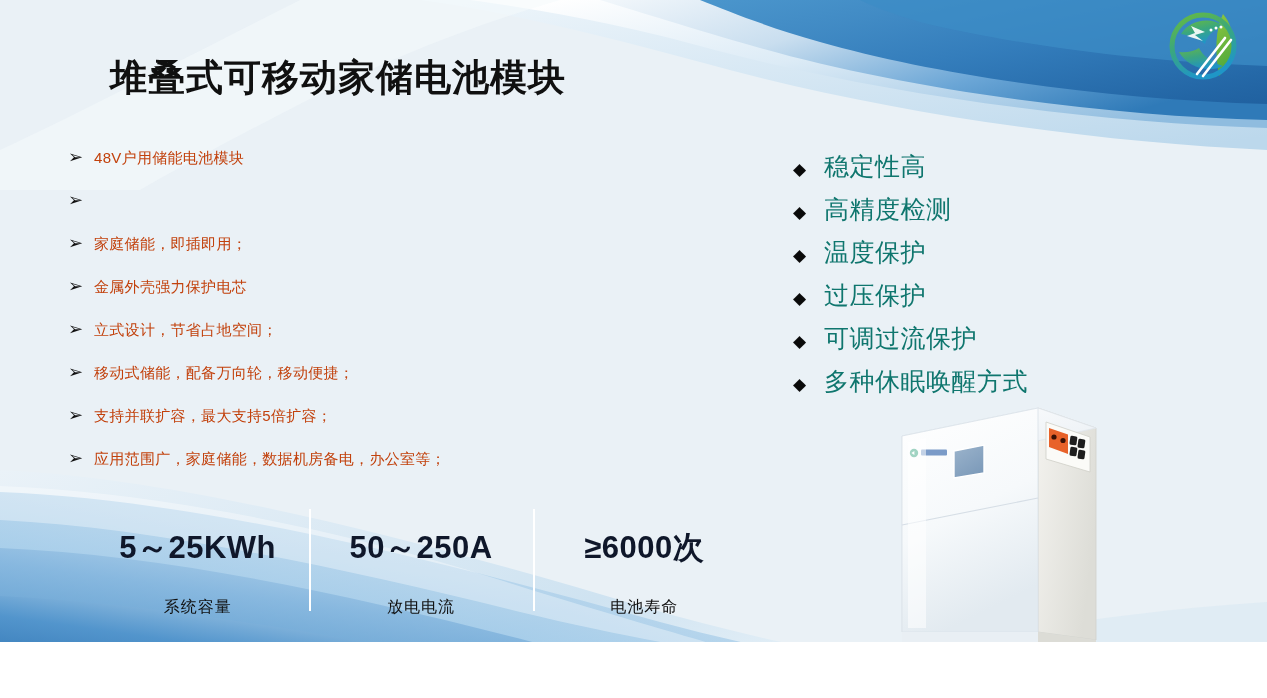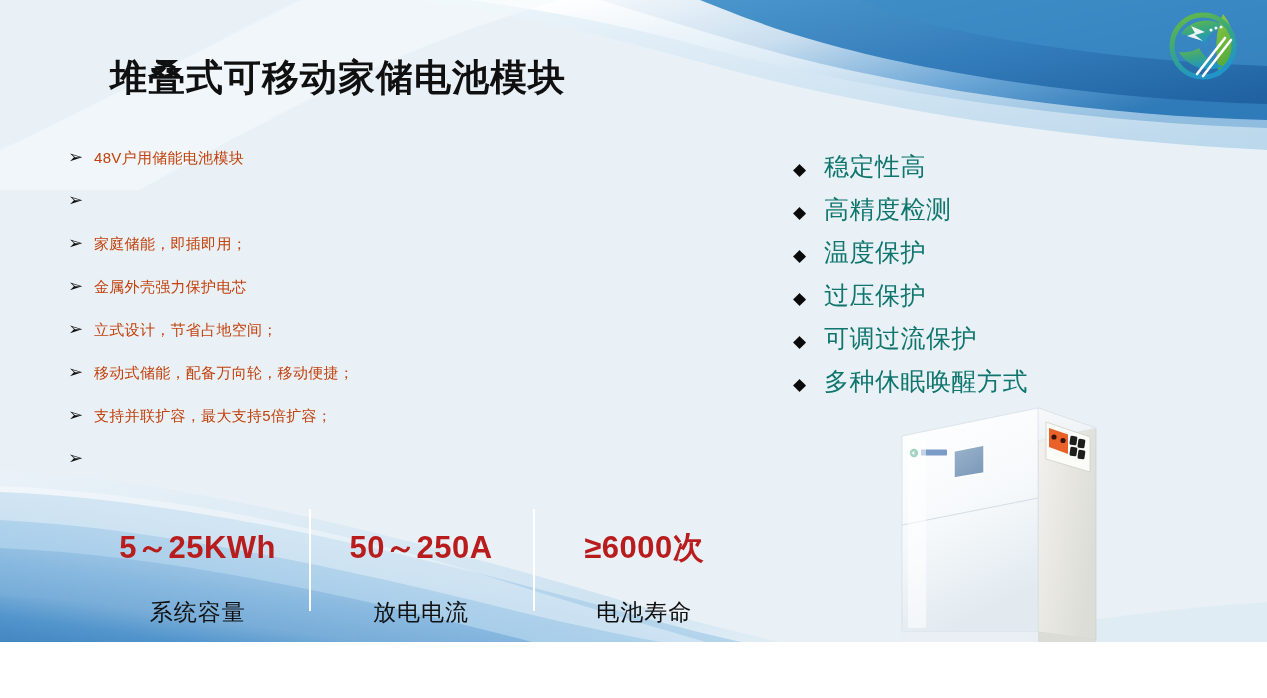--- a/index.html
+++ b/index.html
@@ -111,27 +111,27 @@
     position: absolute;
     left: 0;
     top: 4px;
     bottom: 4px;
     width: 2px;
     background: #ffffff;
   }
   .stat .value {
     font-size: 31px;
     font-weight: 700;
-    color: #b91c1c;
+    color: #0f172a;
     margin-top: 22px;
     letter-spacing: 0.5px;
     white-space: nowrap;
   }
   .stat .label {
-    font-size: 23px;
+    font-size: 16px;
     color: #101010;
     margin-top: 28px;
     letter-spacing: 1px;
     white-space: nowrap;
   }
   
   .product {
     position: absolute;
     left: 886px;
     top: 392px;
@@ -283,20 +283,21 @@
     <div class="row">
       <span class="mark">➢</span>
       <span class="txt">移动式储能，配备万向轮，移动便捷；</span>
     </div>
     <div class="row">
       <span class="mark">➢</span>
       <span class="txt">支持并联扩容，最大支持5倍扩容；</span>
     </div>
     <div class="row">
       <span class="mark">➢</span>
+      <span class="txt">应用范围广，家庭储能，数据机房备电，办公室等；</span>
     </div>
   </div>
 
   <div class="right-list">
     <div class="row">
       <span class="mark">◆</span>
       <span class="txt">稳定性高</span>
     </div>
     <div class="row">
       <span class="mark">◆</span>

